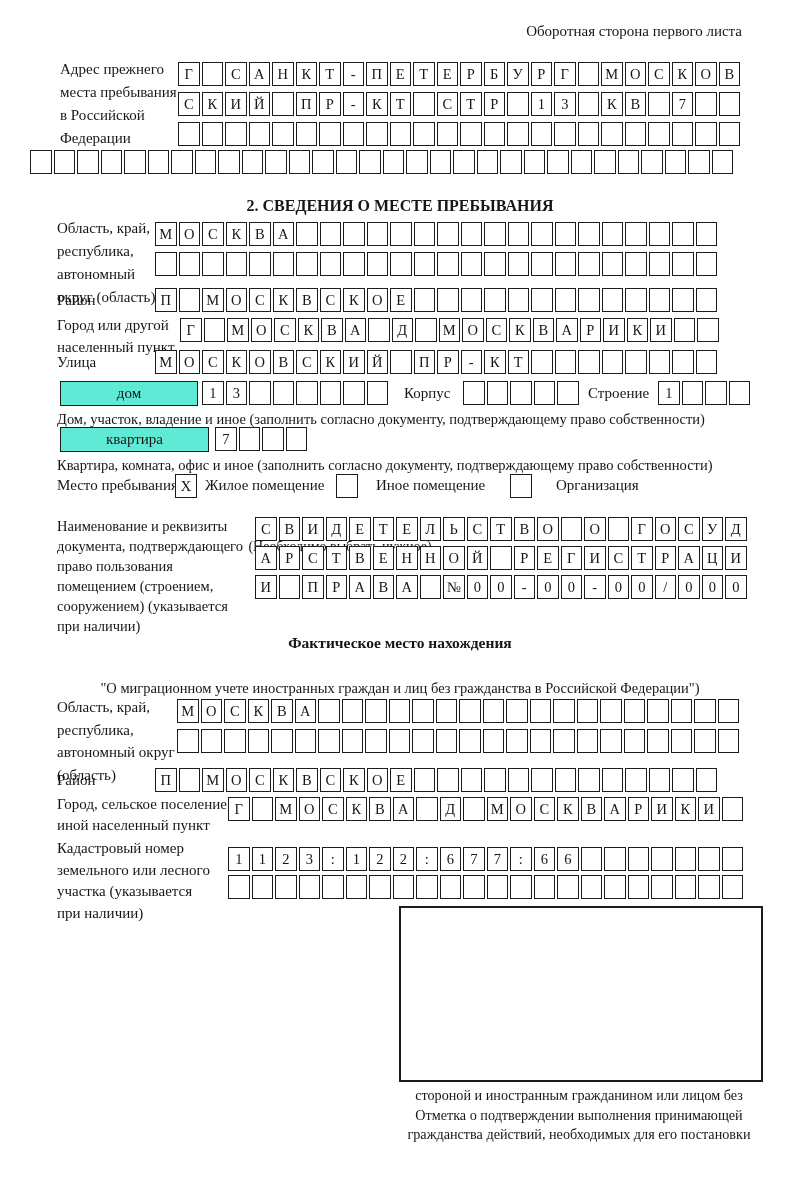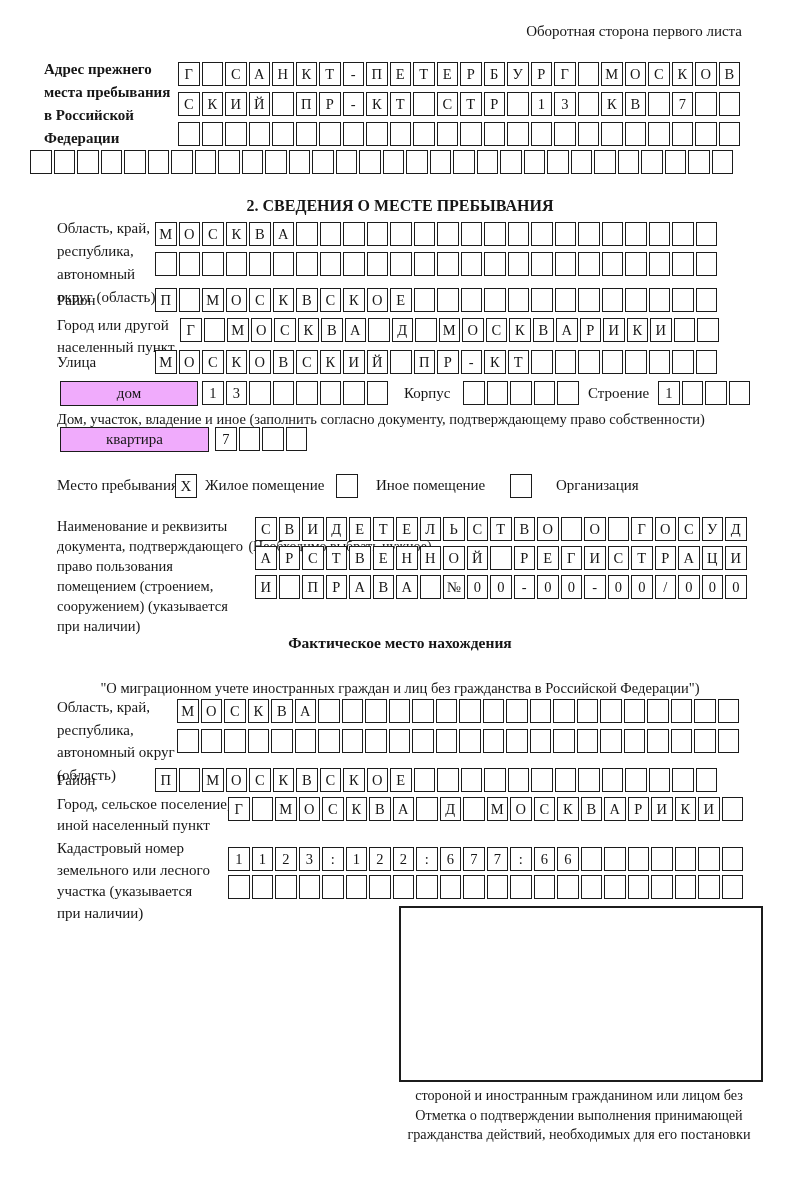--- a/index.html
+++ b/index.html
@@ -14,38 +14,38 @@
   .center{left:0;width:800px;text-align:center;}
   .h{font-weight:bold;}
   .cellrow{position:absolute;display:flex;gap:2px;}
   .cell{
     flex:0 0 auto;width:19.5px;height:22px;border:1.5px solid #1c1c1c;
     display:flex;align-items:center;justify-content:center;
     font-size:14.5px;line-height:1;background:#fff;
   }
   .labelbox{
     position:absolute;height:23px;border:1.5px solid #1c1c1c;
-    display:flex;align-items:center;justify-content:center;font-size:15px;background:#f0abfc;
+    display:flex;align-items:center;justify-content:center;font-size:15px;background:#5eead4;
   }
   .checkbox{
     position:absolute;width:20px;height:22px;border:1.5px solid #1c1c1c;
     display:flex;align-items:center;justify-content:center;font-size:15px;background:#fff;
   }
   .inline-lbl{position:absolute;font-size:15px;white-space:nowrap;}
   .bigbox{position:absolute;border:2px solid #1c1c1c;background:#fff;}
   .caption{position:absolute;font-size:14.2px;line-height:19.5px;text-align:center;}
 </style>
 </head>
 <body>
 
 <div class="page">
 
   <div class="note" style="top:22px;right:58px;font-size:15px;">Оборотная сторона первого листа</div>
 
-  <div class="lbl" style="left:44px;top:58px;font-weight:bold;">
+  <div class="lbl" style="left:60px;top:58px;">
     <div>Адрес прежнего</div>
     <div>места пребывания</div>
     <div>в Российской</div>
     <div>Федерации</div>
   </div>
   <div class="cellrow" style="left:178px;top:62px;">
       <span class="cell">Г</span>
       <span class="cell"></span>
       <span class="cell">С</span>
       <span class="cell">А</span>
@@ -330,20 +330,21 @@
     </div>
   <div class="note" style="left:57px;top:410px;font-size:14.5px;">Дом, участок, владение и иное (заполнить согласно документу, подтверждающему право собственности)</div>
 
   <div class="labelbox" style="left:60px;top:427px;width:147px;">квартира</div>
   <div class="cellrow" style="left:215px;top:427px;">
       <span class="cell">7</span>
       <span class="cell"></span>
       <span class="cell"></span>
       <span class="cell"></span>
     </div>
+  <div class="note" style="left:57px;top:456px;font-size:14.5px;">Квартира, комната, офис и иное (заполнить согласно документу, подтверждающему право собственности)</div>
 
   <div class="inline-lbl" style="left:57px;top:477px;">Место пребывания:</div>
   <div class="checkbox" style="left:175px;top:474px;">X</div>
   <div class="inline-lbl" style="left:205px;top:477px;">Жилое помещение</div>
   <div class="checkbox" style="left:336px;top:474px;"></div>
   <div class="inline-lbl" style="left:376px;top:477px;">Иное помещение</div>
   <div class="checkbox" style="left:510px;top:474px;"></div>
   <div class="inline-lbl" style="left:556px;top:477px;">Организация</div>
   <div class="note" style="left:175px;top:501px;width:330px;text-align:center;margin-top:37px;">(Необходимо выбрать нужное)</div>
 

